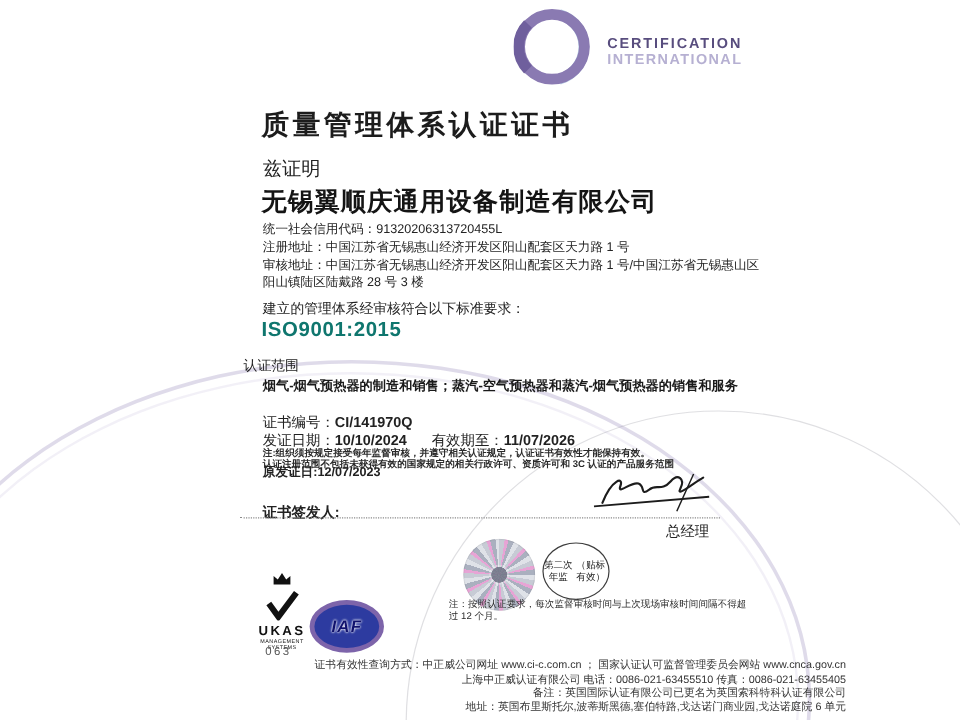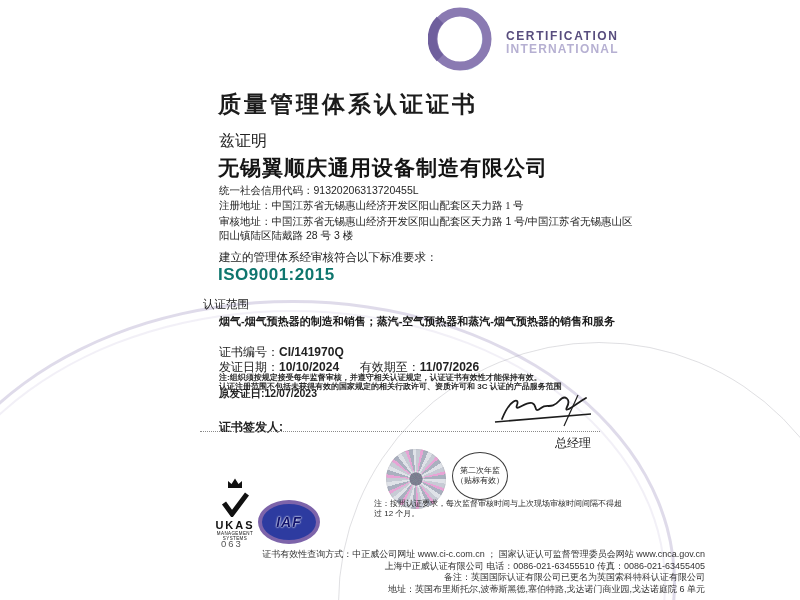--- a/index.html
+++ b/index.html
@@ -14,21 +14,21 @@
   
   #logo-text1{left:506px;top:29px;font-size:12px;font-weight:bold;letter-spacing:1.6px;color:#584d7e;}
   #logo-text2{left:506px;top:42px;font-size:12px;font-weight:bold;letter-spacing:1.2px;color:#b6b0d2;}
   
   #title{left:218px;top:89px;font-size:23px;font-weight:bold;letter-spacing:3px;color:#1c1c1c;
          font-family:"DejaVu Serif","Liberation Serif",serif;}
   #certify{left:219px;top:131px;font-size:16px;}
   #company-name{left:218px;top:154px;font-size:21px;font-weight:bold;letter-spacing:1px;color:#141414;}
   .meta{font-size:10.5px;color:#242424;}
   #credit-code{left:219px;top:184px;}
-  #reg-address{left:219px;top:199px;font-family:Liberation Serif, serif;}
+  #reg-address{left:219px;top:199px;}
   #audit-address{left:219px;top:214px;width:414px;line-height:14px;}
   #std-intro{left:219px;top:250px;font-size:11.5px;}
   #iso{left:218px;top:265px;font-size:17px;font-weight:bold;letter-spacing:0.5px;color:#0f766e;}
   #scope-label{left:203px;top:297px;font-size:11.5px;}
   #scope{left:219px;top:314px;font-size:11px;font-weight:bold;color:#1a1a1a;}
   .row{font-size:12px;}
   #certno-row{left:219px;top:344px;}
   #date-row{left:219px;top:359px;}
   .val{font-weight:bold;}
   #fine-notes{left:219px;top:373px;font-size:8px;line-height:9px;color:#2a2a2a;font-weight:bold;}
@@ -36,21 +36,21 @@
   #sig-label{left:219px;top:419px;font-size:12px;font-weight:bold;}
   #dotted-rule{left:200px;top:431px;width:400px;border-top:1.5px dotted #8a8a8a;height:0;}
   #gm-title{left:555px;top:435px;font-size:12px;}
   
   #hologram{left:386px;top:449px;width:60px;height:60px;border-radius:50%;
     background:
       radial-gradient(circle at 50% 50%, rgba(110,115,132,0.85) 0 15%, rgba(255,255,255,0.25) 16% 19%, rgba(0,0,0,0) 20%),
       repeating-conic-gradient(#c7cbd5 0deg 9deg,#e7a4d5 9deg 15deg,#aab0bf 15deg 24deg,#dfe2e8 24deg 33deg);
     box-shadow:0 0 1px rgba(0,0,0,0.4) inset;}
   #annual-seal{left:452px;top:452px;width:54px;height:46px;border:1.5px solid #3d3d3d;border-radius:50%;
-    display:flex;flex-direction:column;align-items:center;justify-content:center;
+    display:flex;align-items:center;justify-content:center;
     font-size:8px;line-height:10px;color:#222;text-align:center;}
   #seal-note{left:374px;top:499px;width:248px;font-size:8px;line-height:10px;color:#2a2a2a;}
   
   #ukas{left:210px;top:476px;width:50px;text-align:center;color:#111;}
   #ukas-name{font-size:11px;font-weight:bold;letter-spacing:2px;margin-top:-2px;}
   #ukas-sub{font-size:4.5px;letter-spacing:0.4px;}
   #ukas-number{left:221px;top:538px;font-size:9.5px;letter-spacing:2px;color:#555;}
   #iaf{left:258px;top:500px;width:54px;height:36px;border-radius:50%;background:#2d3ba0;
        border:4px solid #7d64aa;display:flex;align-items:center;justify-content:center;}
   #iaf-label{font-size:14px;font-weight:bold;color:#10126e;text-shadow:0 0 2px #ffffff,0 0 2px #ffffff;

